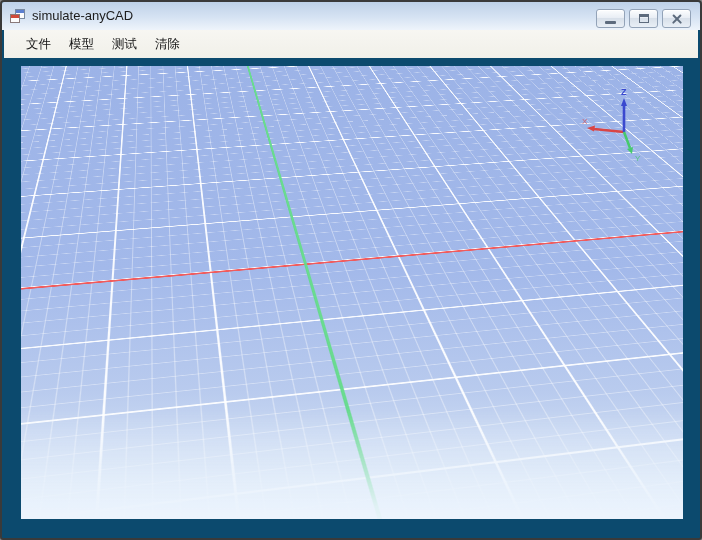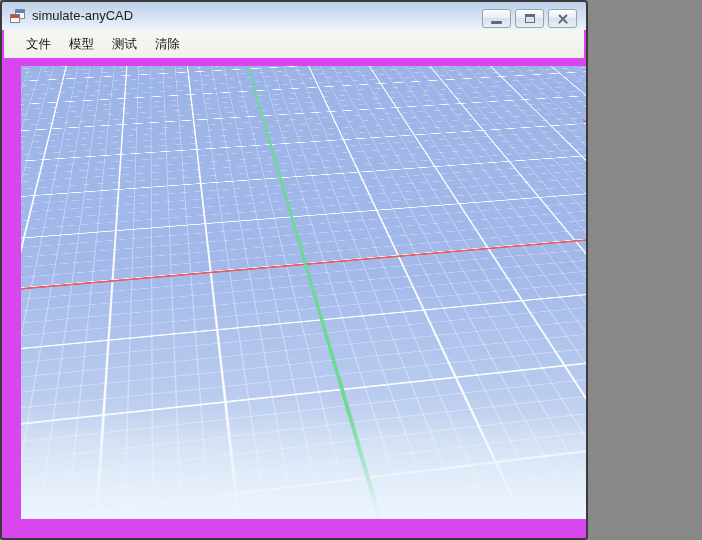--- a/index.html
+++ b/index.html
@@ -1,19 +1,19 @@
 <!DOCTYPE html>
 <html><head>
 <meta charset="utf-8">
 <style>
   html,body{margin:0;padding:0;background:#888;}
   *{box-sizing:border-box;}
   .window{
-    position:relative;width:588px;height:540px;
-    background:#d946ef;
+    position:relative;width:702px;height:540px;
+    background:#0c4a6e;
     border:2px solid #3a3a3a;border-radius:4px 4px 3px 3px;
     overflow:hidden;
     font-family:"Liberation Sans", sans-serif;
   }
   
   .titlebar{
     position:absolute;left:0;top:0;right:0;height:28px;
     background:linear-gradient(180deg,#bed1e8 0%,#d6e3f3 55%,#eef4fb 100%);
     display:flex;align-items:center;
   }

